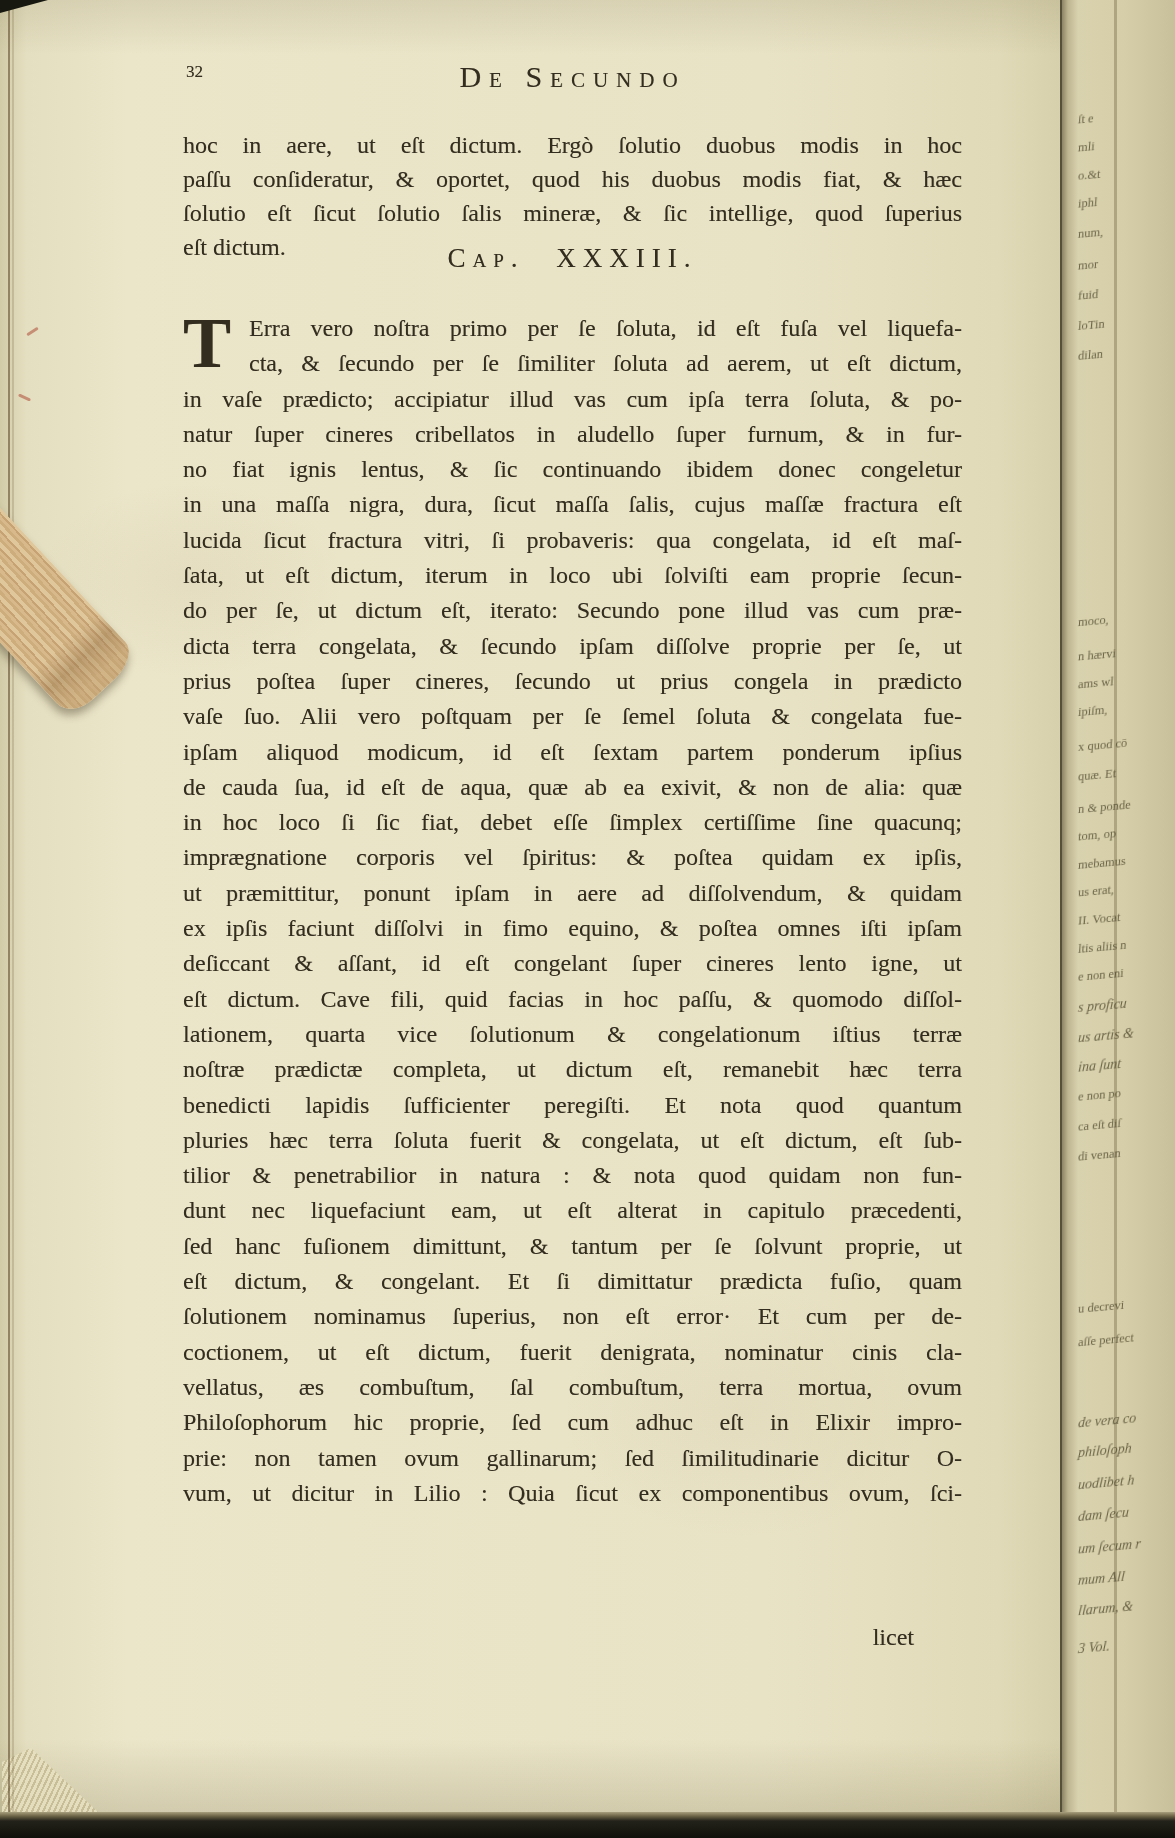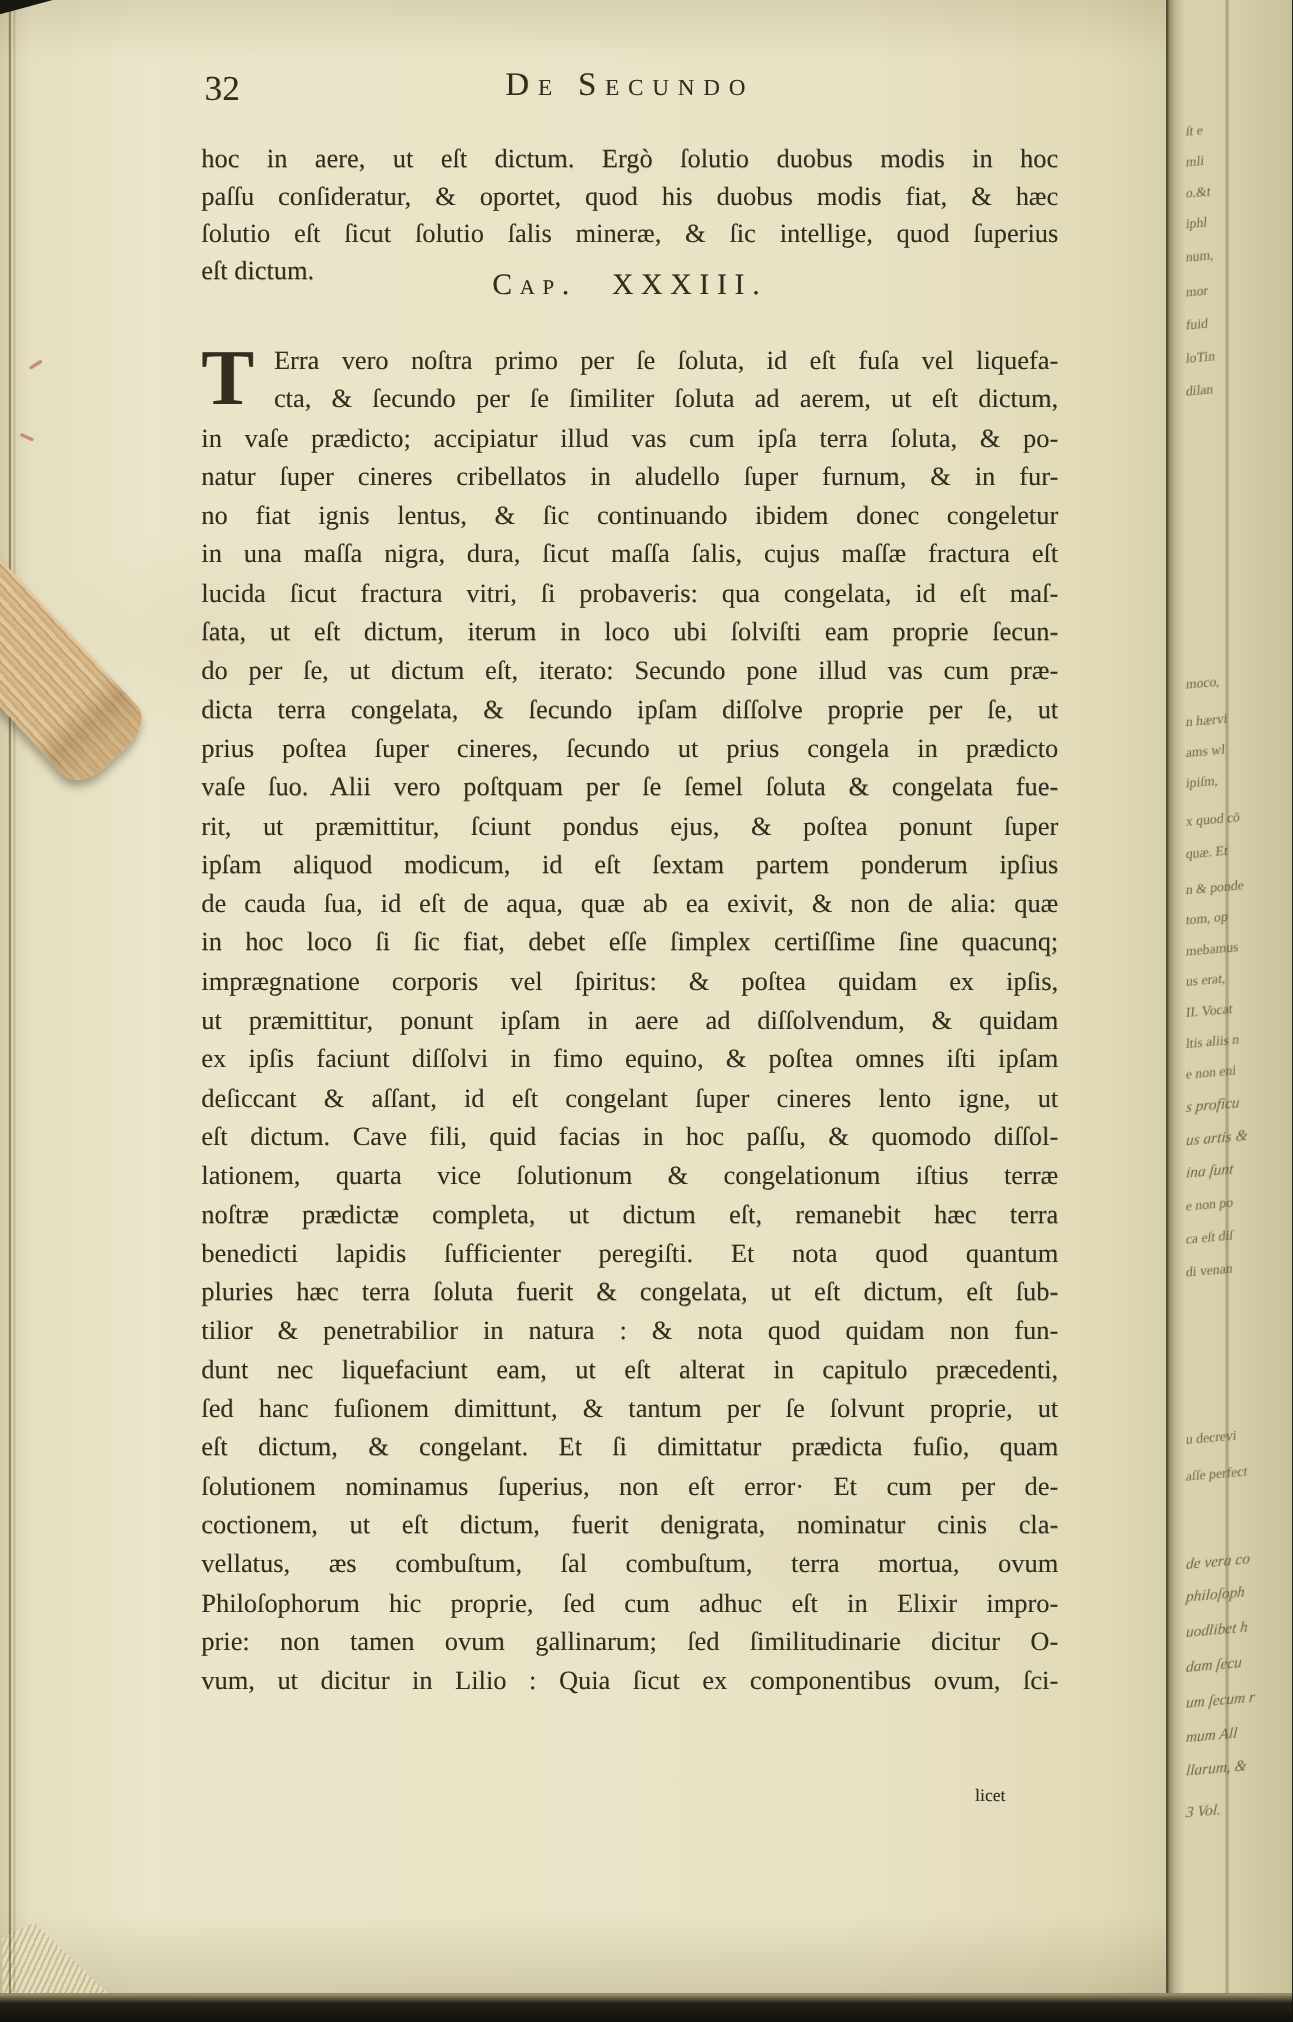--- a/index.html
+++ b/index.html
@@ -12,38 +12,38 @@
   .page::before{content:'';position:absolute;inset:0;pointer-events:none;
     background:
       radial-gradient(220px 140px at 18% 32%,rgba(150,130,80,.08),transparent 70%),
       radial-gradient(260px 180px at 70% 78%,rgba(150,130,80,.07),transparent 70%),
       linear-gradient(180deg,rgba(110,100,60,.14),transparent 3%,transparent 96%,rgba(110,100,60,.20));}
   .page::after{content:'';position:absolute;left:8px;top:0;width:2px;height:100%;
     background:rgba(88,66,36,.55);box-shadow:4px 0 0 rgba(88,66,36,.18);}
 
   .ink{color:#332d1f;text-shadow:.3px .3px 0 rgba(50,40,25,.35);}
 
-  .pagenum{position:absolute;left:186px;top:62px;font-size:32px;}
+  .pagenum{position:absolute;left:186px;top:62px;font-size:17px;}
   .runtitle{position:absolute;left:183px;top:60px;width:779px;text-align:center;
     font-variant:small-caps;font-size:30px;letter-spacing:8px;}
 
   .para{position:absolute;left:183px;width:779px;font-size:24px;margin-top:28px;}
   .p1{top:100px;line-height:34px;}
   .p2{top:283px;line-height:35.3px;}
   .line{text-align:justify;text-align-last:justify;white-space:normal;}
   .line.short{text-align-last:left;}
   .line.indent{padding-left:66px;box-sizing:border-box;}
 
   .chapter{position:absolute;left:183px;top:243px;width:779px;text-align:center;
     font-variant:small-caps;font-size:27px;letter-spacing:7px;word-spacing:18px;}
 
   .dropcap{position:absolute;left:0;top:2px;font-size:72px;line-height:60px;font-weight:bold;}
 
   .catchword{position:absolute;left:183px;top:1624px;width:779px;box-sizing:border-box;
-    text-align:right;padding-right:48px;font-size:16px;}
+    text-align:right;padding-right:48px;font-size:24px;}
 
   
   .edge{position:absolute;right:0;top:0;width:113px;height:1812px;
     border-left:2px solid #55503a;
     background:linear-gradient(90deg,#8d8465 0,#bdb491 6px,#d9d2ae 16px,#d6cea8 55%,#c8c09a 100%);}
   .edge::before{content:'';position:absolute;left:52px;top:0;width:3px;height:100%;
     background:rgba(100,88,55,.35);}
   .frag{position:absolute;left:16px;transform:rotate(-5deg) skewX(-10deg);
     font-size:12.5px;color:#50492f;opacity:.8;filter:blur(.3px);white-space:nowrap;}
   .frag.it{font-style:italic;font-size:14px;}
@@ -94,21 +94,20 @@
         <div class="line">in vaſe prædicto; accipiatur illud vas cum ipſa terra ſoluta, &amp; po-</div>
         <div class="line">natur ſuper cineres cribellatos in aludello ſuper furnum, &amp; in fur-</div>
         <div class="line">no fiat ignis lentus, &amp; ſic continuando ibidem donec congeletur</div>
         <div class="line">in una maſſa nigra, dura, ſicut maſſa ſalis, cujus maſſæ fractura eſt</div>
         <div class="line">lucida ſicut fractura vitri, ſi probaveris: qua congelata, id eſt maſ-</div>
         <div class="line">ſata, ut eſt dictum, iterum in loco ubi ſolviſti eam proprie ſecun-</div>
         <div class="line">do per ſe, ut dictum eſt, iterato: Secundo pone illud vas cum præ-</div>
         <div class="line">dicta terra congelata, &amp; ſecundo ipſam diſſolve proprie per ſe, ut</div>
         <div class="line">prius poſtea ſuper cineres, ſecundo ut prius congela in prædicto</div>
         <div class="line">vaſe ſuo. Alii vero poſtquam per ſe ſemel ſoluta &amp; congelata fue-</div>
-        <div class="line">rit, ut præmittitur, ſciunt pondus ejus, &amp; poſtea ponunt ſuper</div>
         <div class="line">ipſam aliquod modicum, id eſt ſextam partem ponderum ipſius</div>
         <div class="line">de cauda ſua, id eſt de aqua, quæ ab ea exivit, &amp; non de alia: quæ</div>
         <div class="line">in hoc loco ſi ſic fiat, debet eſſe ſimplex certiſſime ſine quacunq;</div>
         <div class="line">imprægnatione corporis vel ſpiritus: &amp; poſtea quidam ex ipſis,</div>
         <div class="line">ut præmittitur, ponunt ipſam in aere ad diſſolvendum, &amp; quidam</div>
         <div class="line">ex ipſis faciunt diſſolvi in fimo equino, &amp; poſtea omnes iſti ipſam</div>
         <div class="line">deſiccant &amp; aſſant, id eſt congelant ſuper cineres lento igne, ut</div>
         <div class="line">eſt dictum.  Cave fili, quid facias in hoc paſſu, &amp; quomodo diſſol-</div>
         <div class="line">lationem, quarta vice ſolutionum &amp; congelationum iſtius terræ</div>
         <div class="line">noſtræ prædictæ completa, ut dictum eſt, remanebit hæc terra</div>

